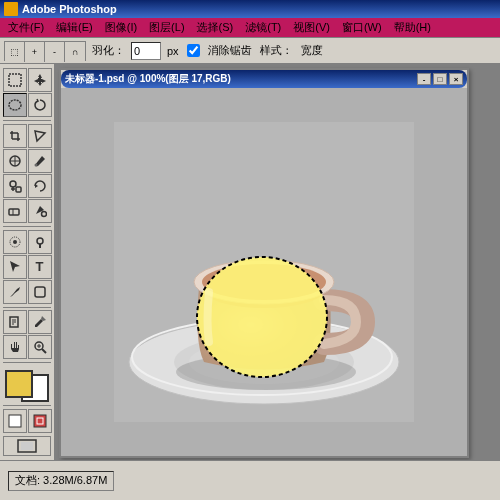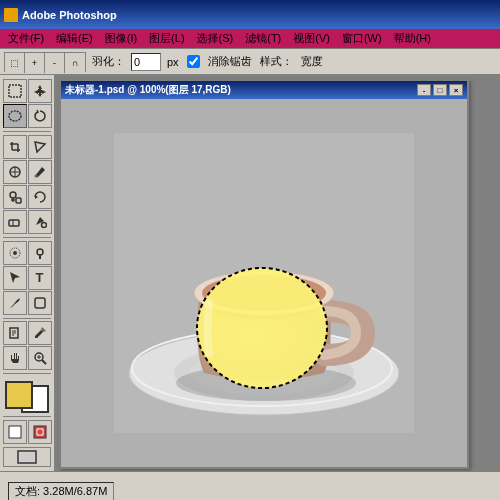--- a/index.html
+++ b/index.html
@@ -10,21 +10,21 @@
       font-family: 'MS Sans Serif', Arial, sans-serif;
       font-size: 11px;
       overflow: hidden;
       user-select: none;
     }
 
     
     #title-bar {
       background: linear-gradient(to bottom, #0a246a, #3b6bc9);
       color: white;
-      height: 29px;
+      height: 18px;
       display: flex;
       align-items: center;
       padding: 0 4px;
       font-size: 11px;
       font-weight: bold;
     }
     #title-bar .title-icon {
       width: 14px;
       height: 14px;
       margin-right: 4px;
@@ -185,20 +185,21 @@
     #doc-title-bar {
       background: linear-gradient(to bottom, #0a246a, #3b6bc9);
       color: white;
       height: 18px;
       display: flex;
       align-items: center;
       padding: 0 4px;
       font-size: 10px;
       font-weight: bold;
       flex-shrink: 0;
+      border-radius: 8px;
     }
     #doc-title-bar .doc-controls {
       margin-left: auto;
       display: flex;
       gap: 2px;
     }
     .doc-ctrl-btn {
       width: 14px;
       height: 12px;
       background: #d4d0c8;

